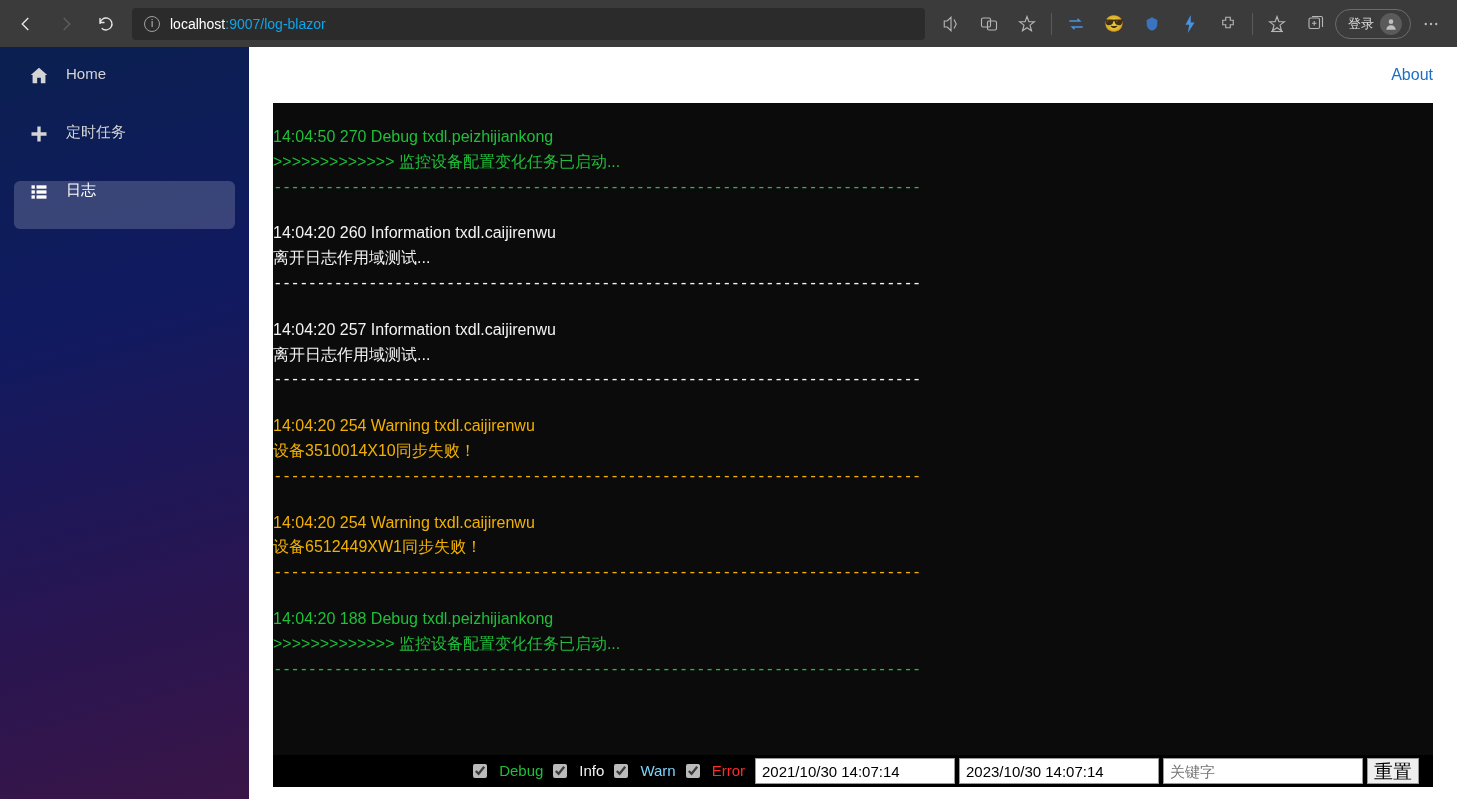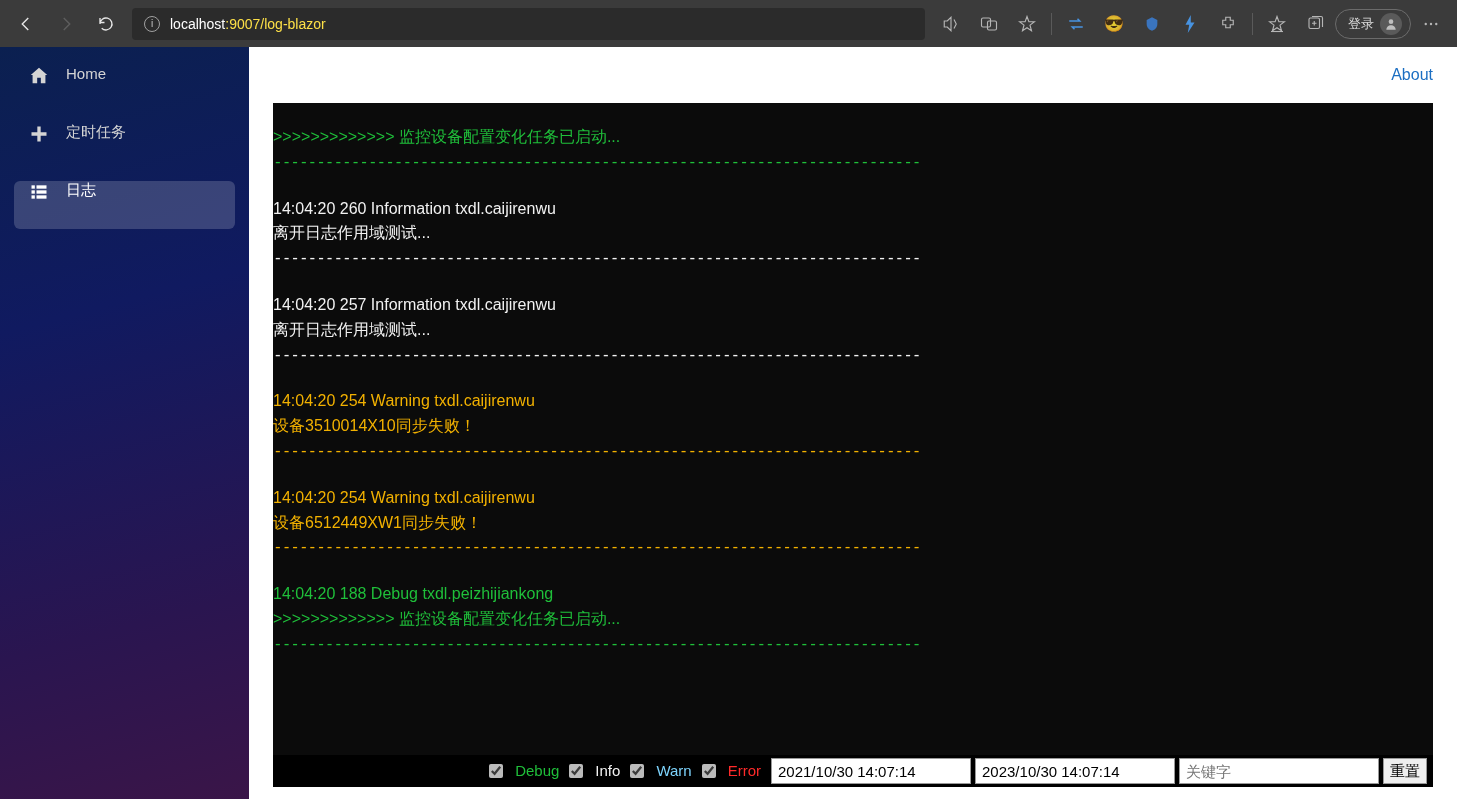--- a/index.html
+++ b/index.html
@@ -3,21 +3,21 @@
 <meta charset="utf-8">
 <style>
 *{box-sizing:border-box;margin:0;padding:0}
 body{font-family:"Segoe UI",Arial,sans-serif;background:#333;width:1457px;height:799px;overflow:hidden;font-size:14px}
 .browser-bar{height:47px;background:#3b3b3b;display:flex;align-items:center;padding:0 8px;color:#ccc;gap:4px}
 .nav-btn{width:36px;height:32px;display:flex;align-items:center;justify-content:center;border-radius:4px;cursor:pointer}
 .nav-btn.disabled{opacity:.45}
 .url-bar{flex:1;height:32px;background:#2b2b2b;border-radius:4px;display:flex;align-items:center;padding:0 12px;margin:0 4px;color:#c7c7c7;font-size:14px}
 .url-info-icon{width:16px;height:16px;border:1px solid #a0a0a0;border-radius:50%;display:flex;align-items:center;justify-content:center;font-size:10px;margin-right:10px;color:#c7c7c7}
 .url-host{color:#fff}
-.url-path{color:#fde047}
+.url-path{color:#0ea5e9}
 .toolbar-icons{display:flex;align-items:center;gap:2px}
 .tb-ic{width:36px;height:32px;display:flex;align-items:center;justify-content:center;opacity:.85}
 .sep{width:1px;height:22px;background:#5a5a5a;margin:0 4px}
 .login-pill{display:flex;align-items:center;gap:6px;border:1px solid #6b6b6b;border-radius:16px;padding:3px 8px 3px 12px;font-size:13px;color:#ddd;cursor:pointer}
 .avatar-circ{width:22px;height:22px;border-radius:50%;background:#5a5a5a;display:flex;align-items:center;justify-content:center}
 .app{display:flex;height:752px;background:#fff}
 .sidebar{width:249px;background:linear-gradient(165deg,#0b2050 0%,#101a60 35%,#2a1550 75%,#3a1548 100%);color:#e1e1e1;display:flex;flex-direction:column}
 .brand{height:56px;display:flex;align-items:center;padding:0 24px;font-size:19px;font-weight:600;color:#fff;background:rgba(0,0,0,.1)}
 .nav{padding:18px 14px 0 14px}
 .nav-item{display:flex;align-items:flex-start;gap:16px;height:48px;padding:0 14px;border-radius:6px;color:#d4d4d4;font-size:15px;cursor:pointer;margin-bottom:10px}
@@ -40,21 +40,21 @@
 .filter-spacer{flex:1}
 .chk{display:flex;align-items:center;gap:12px;margin-right:6px;font-size:15px}
 .chk input{width:14px;height:14px;accent-color:#bbb}
 .lbl-debug{color:#1fbf3a}
 .lbl-info{color:#f2f2f2}
 .lbl-warn{color:#7dd3fc}
 .lbl-error{color:#ff2a2a}
 .ftxt{height:26px;background:#fff;border:1px solid #999;color:#000;font-size:15px;padding:8px 6px}
 .ftxt.date{width:200px}
 .ftxt.kw{width:200px}
-.reset-btn{height:26px;background:#efefef;border:1px solid #999;padding:0 6px;font-size:15px;color:#000;cursor:pointer;margin-right:6px}
+.reset-btn{height:26px;background:#efefef;border:1px solid #999;padding:0 6px;font-size:19px;color:#000;cursor:pointer;margin-right:14px}
 .dash{font-family:monospace;letter-spacing:-1px}
 svg{display:block}
 .mask{position:absolute;left:0;bottom:0;right:0;height:32px;background:#000}
 </style>
 </head>
 <body>
 
 <div class="browser-bar">
   <div class="nav-btn">
     <svg width="18" height="18" viewBox="0 0 24 24" fill="none" stroke="#e8e8e8" stroke-width="1.8">
@@ -186,20 +186,21 @@
     </div>
   </div>
 
   <div class="main">
     <div class="about-bar">
       <a class="about-link">About</a>
     </div>
     <div class="content">
       <div class="log-panel" id="log-panel">
           <div class="log-entry c-debug">
+            <div class="log-head">14:04:50 270 Debug txdl.peizhijiankong</div>
             <div class="log-body"><span>&gt;&gt;&gt;&gt;&gt;&gt;&gt;&gt;&gt;&gt;&gt;&gt;&gt; </span><span class="linklike">监控设备配置变化任务已启动...</span></div>
             <div class="log-divider dash">---------------------------------------------------------------------------</div>
           </div>
           <div class="log-entry c-info">
             <div class="log-head">14:04:20 260 Information txdl.caijirenwu</div>
             <div class="log-body">离开日志作用域测试...</div>
             <div class="log-divider dash">---------------------------------------------------------------------------</div>
           </div>
           <div class="log-entry c-info">
             <div class="log-head">14:04:20 257 Information txdl.caijirenwu</div>

